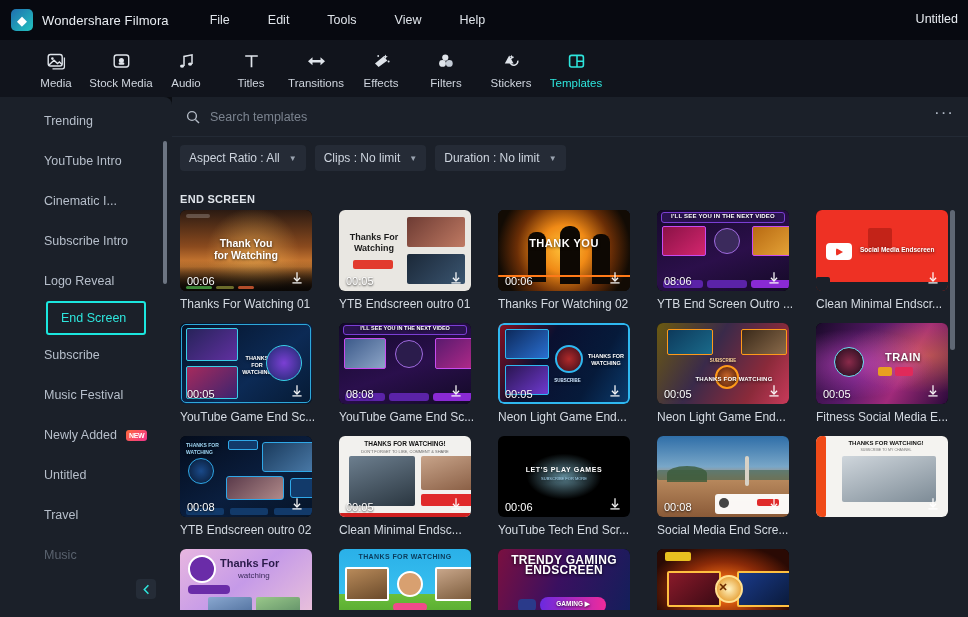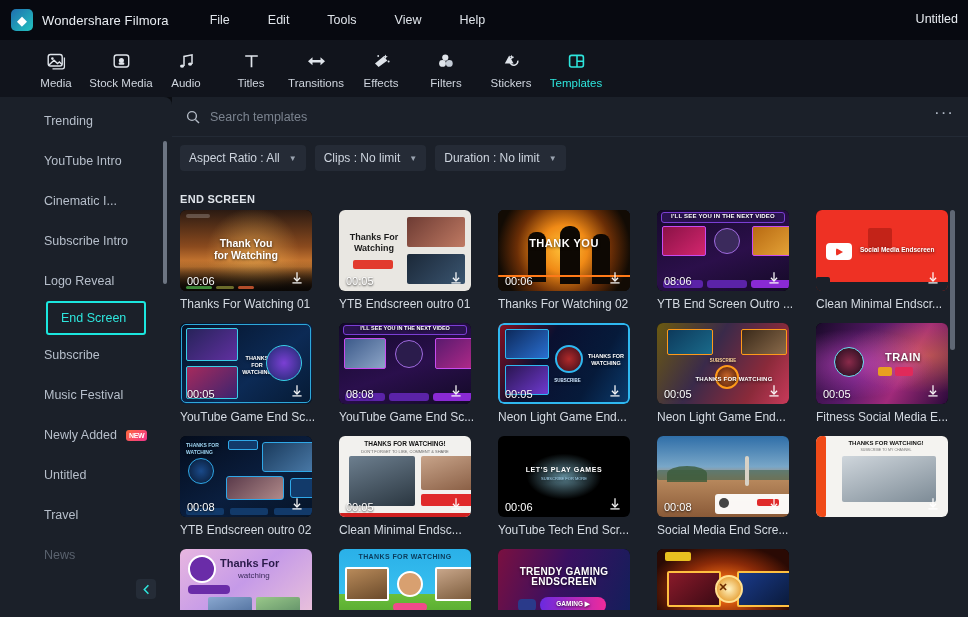--- a/index.html
+++ b/index.html
@@ -280,21 +280,21 @@
         <span>Newly Added</span>
         <span class="badge-new">NEW</span>
       </div>
       <div class="sb-item">
           <span>Untitled</span>
         </div>
       <div class="sb-item">
           <span>Travel</span>
         </div>
       <div class="sb-item faded">
-          <span>News</span>
+          <span>Music</span>
         </div>
     </div>
     <div class="sb-scroll"></div>
     <div class="sb-collapse">
       <svg width="9" height="11" viewBox="0 0 9 11">
           <path d="M6.4 1.2 L2.3 5.5 L6.4 9.8" fill="none" stroke="#2ee6dd" stroke-width="1.5"></path>
         </svg>
     </div>
   </div>
 
@@ -622,21 +622,21 @@
                 <path d="M8 2.2v8.3" stroke="#fff" stroke-width="1.3" fill="none"></path>
                 <path d="M4.9 7.8 L8 11 L11.1 7.8" stroke="#fff" stroke-width="1.3" fill="none"></path>
                 <path d="M3.4 12.9h9.2" stroke="#fff" stroke-width="1.3" fill="none"></path>
               </svg></div>
           </div>
           <div class="card-label"></div>
         </div>
         <div class="card">
           <div class="thumb">
             <div class="ov" style="background:linear-gradient(110deg,#7a1040 0%,#3a1060 45%,#10205a 100%)"></div>
-    <div class="ttl" style="top:18px;font-size:10px;line-height:10px;letter-spacing:.3px">TRENDY GAMING<br>ENDSCREEN</div>
+    <div class="ttl" style="top:6px;font-size:12px;line-height:10px;letter-spacing:.3px">TRENDY GAMING<br>ENDSCREEN</div>
     <div class="mini" style="left:42px;top:48px;width:66px;height:16px;border-radius:9px;background:linear-gradient(90deg,#6a2ae0,#f02a9a)"></div>
     <div class="ttl" style="top:51px;left:42px;width:66px;font-size:6.5px;color:#fff">GAMING ▶</div>
     <div class="mini" style="left:20px;top:50px;width:18px;height:12px;border-radius:4px;background:#2a3a8a"></div>
             <div class="dl"><svg viewBox="0 0 16 16" width="16" height="16">
                 <path d="M8 2.2v8.3" stroke="#fff" stroke-width="1.3" fill="none"></path>
                 <path d="M4.9 7.8 L8 11 L11.1 7.8" stroke="#fff" stroke-width="1.3" fill="none"></path>
                 <path d="M3.4 12.9h9.2" stroke="#fff" stroke-width="1.3" fill="none"></path>
               </svg></div>
           </div>
           <div class="card-label"></div>

